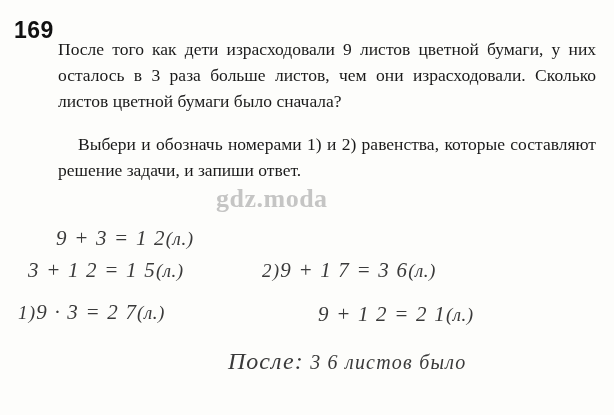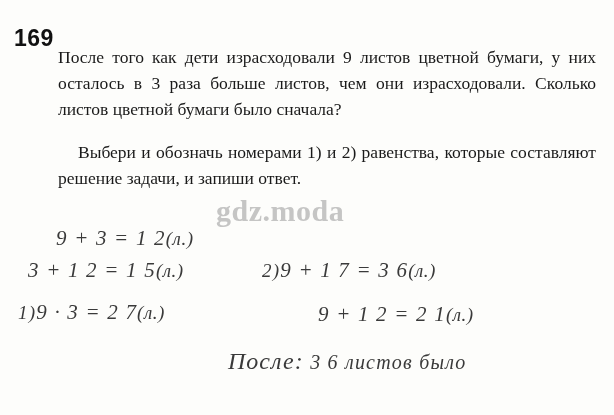--- a/index.html
+++ b/index.html
@@ -13,21 +13,21 @@
     font-family: "Liberation Serif", serif;
     color: #1b1b1b;
     overflow: hidden;
     position: relative;
   }
   .page {
     position: relative;
     width: 614px;
     height: 306px;
     box-sizing: border-box;
-    padding: 24px 18px 8px 14px;
+    padding: 16px 18px 8px 14px;
   }
 
   
   .problem {
     display: flex;
     align-items: flex-start;
   }
   .problem-number {
     font-family: "Liberation Sans", sans-serif;
     font-weight: bold;
@@ -54,23 +54,23 @@
   }
   .para.second {
     margin-top: 17px;
     text-indent: 20px;
   }
 
   
   .watermark {
     position: absolute;
     left: 216px;
-    top: 194px;
+    top: 184px;
     font-family: "Liberation Serif", serif;
-    font-size: 30px;
+    font-size: 26px;
     font-weight: bold;
     color: #b9b9b9;
     opacity: 0.82;
     letter-spacing: 0.5px;
     user-select: none;
     pointer-events: none;
   }
 
   
   .hand {

